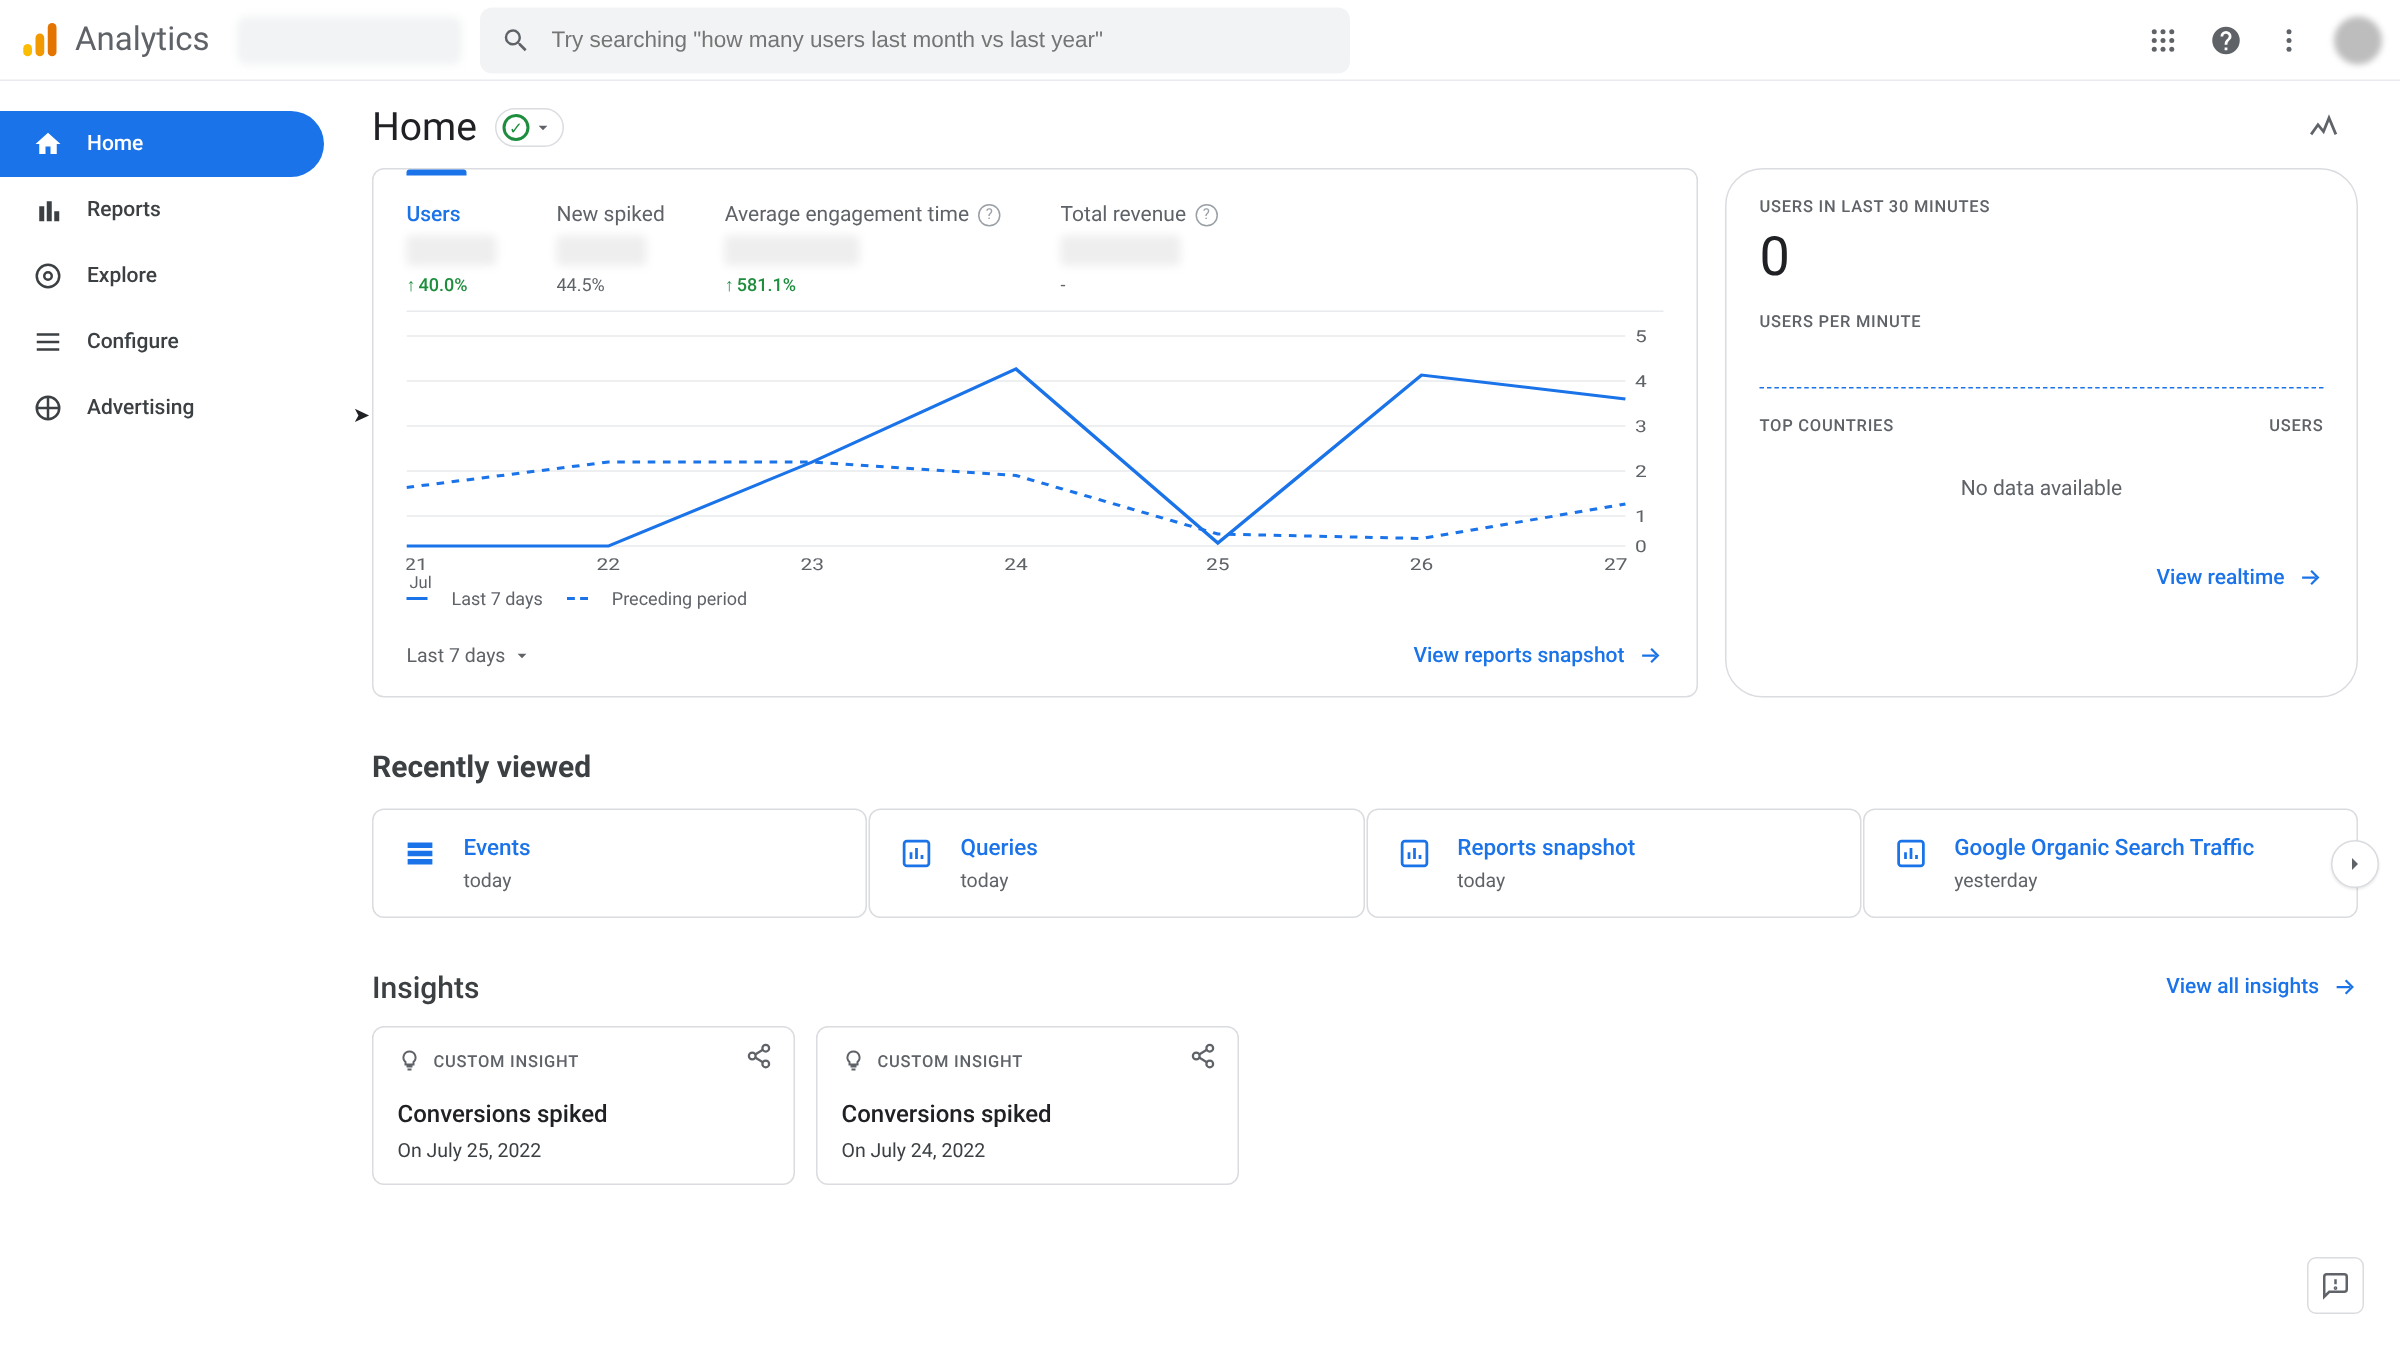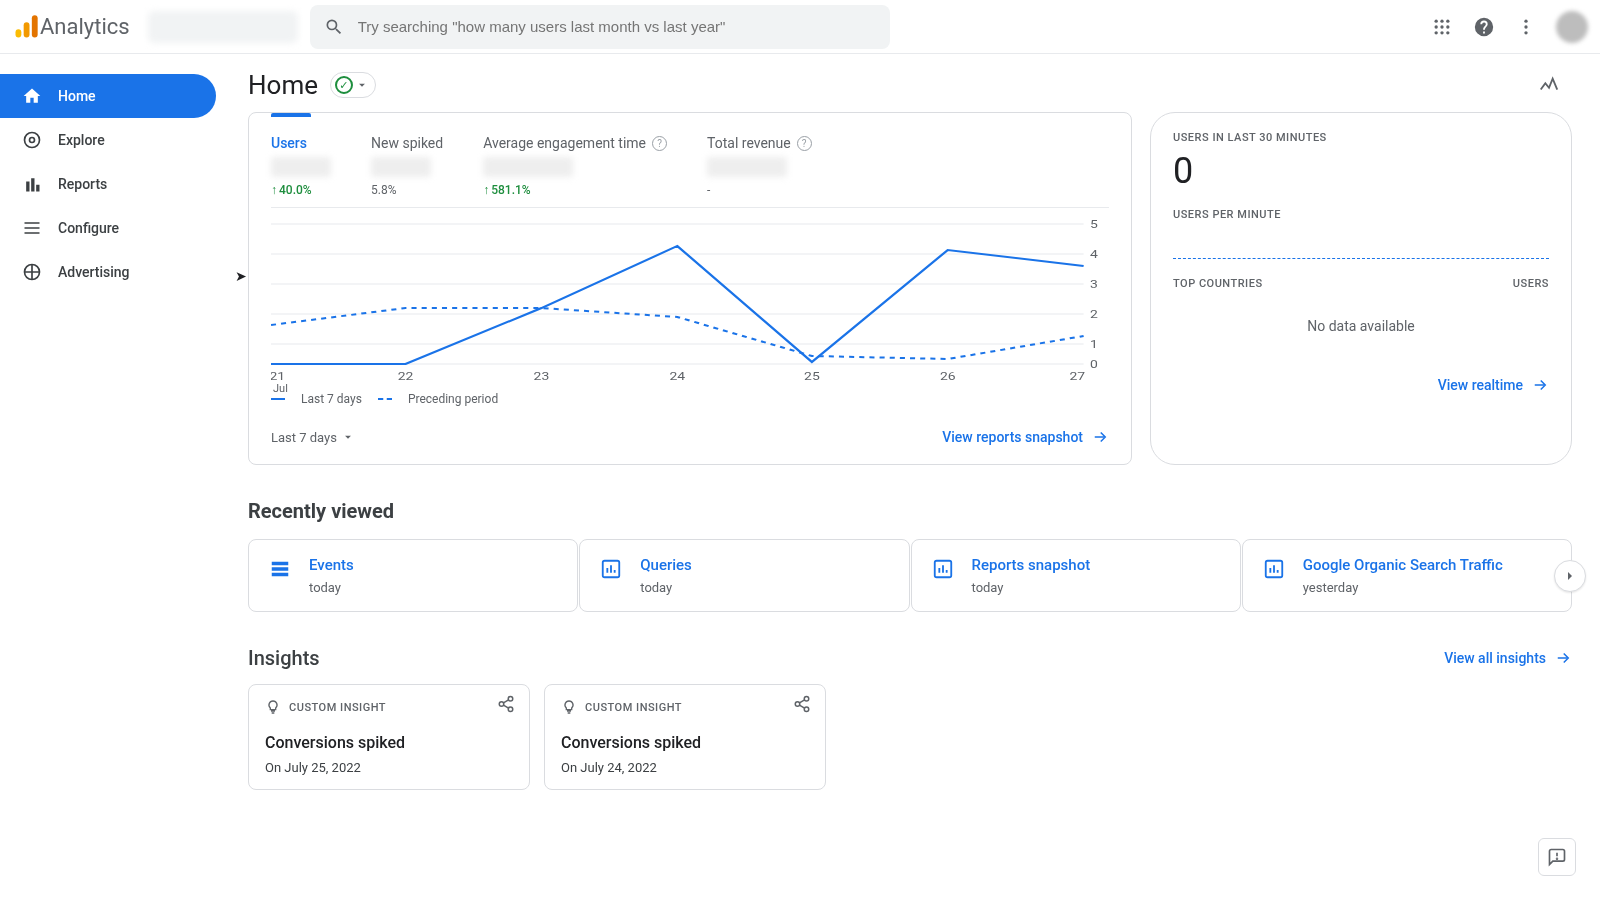--- a/index.html
+++ b/index.html
@@ -1,18 +1,18 @@
 <!DOCTYPE html>
 <html><head>
 <meta charset="utf-8">
 <style>
 * { box-sizing: border-box; margin: 0; padding: 0; }
 body { font-family: 'Google Sans', Roboto, Arial, sans-serif; background: #fff; color: #202124; overflow: hidden; }
 .topbar { height: 54px; display: flex; align-items: center; padding: 0 12px; border-bottom: 1px solid #e8eaed; gap: 12px; }
-.logo { display: flex; align-items: center; }
+.logo { display: flex; align-items: center; gap: 10px; }
 .logo-icon { width: 28px; height: 28px; }
 .logo-text { font-size: 22px; color: #5f6368; font-weight: 400; }
 .prop-chip { width: 150px; height: 32px; background: #f1f3f4; border-radius: 6px; filter: blur(3px); margin-left: 6px; }
 .search { flex: 0 0 580px; height: 44px; background: #f1f3f4; border-radius: 8px; display: flex; align-items: center; padding: 0 14px; gap: 14px; }
 .search input { border: none; background: transparent; flex: 1; font-size: 15px; color: #5f6368; outline: none; }
 .top-spacer { flex: 1; }
 .top-icons { display: flex; align-items: center; gap: 18px; }
 .icon-btn { width: 24px; height: 24px; display: flex; align-items: center; justify-content: center; color: #5f6368; cursor: pointer; }
 .avatar { width: 32px; height: 32px; border-radius: 50%; background: #bdbdbd; filter: blur(2px); }
 
@@ -143,34 +143,34 @@
     <div class="nav-item active">
       <span class="nav-icon">
           <svg width="20" height="20" viewBox="0 0 24 24" fill="currentColor">
             <path d="M10 20v-6h4v6h5v-8h3L12 3 2 12h3v8z"></path>
           </svg>
         </span>
       <span>Home</span>
     </div>
     <div class="nav-item">
       <span class="nav-icon">
+          <svg width="20" height="20" viewBox="0 0 24 24" fill="currentColor">
+            <path d="M5 9h4v12H5zm6-4h4v16h-4zm6 8h4v8h-4z"></path>
+          </svg>
+        </span>
+      <span>Reports</span>
+    </div>
+    <div class="nav-item">
+      <span class="nav-icon">
           <svg width="20" height="20" viewBox="0 0 24 24" fill="none" stroke="currentColor" stroke-width="2">
             <circle cx="12" cy="12" r="9"></circle>
             <circle cx="12" cy="12" r="3"></circle>
           </svg>
         </span>
       <span>Explore</span>
-    </div>
-    <div class="nav-item">
-      <span class="nav-icon">
-          <svg width="20" height="20" viewBox="0 0 24 24" fill="currentColor">
-            <path d="M5 9h4v12H5zm6-4h4v16h-4zm6 8h4v8h-4z"></path>
-          </svg>
-        </span>
-      <span>Reports</span>
     </div>
     <div class="nav-item">
       <span class="nav-icon">
           <svg width="20" height="20" viewBox="0 0 24 24" fill="currentColor">
             <path d="M3 5h18v2H3zm0 6h18v2H3zm0 6h18v2H3z"></path>
           </svg>
         </span>
       <span>Configure</span>
     </div>
     <div class="nav-item">
@@ -211,21 +211,21 @@
               </div>
             <div class="metric-value"></div>
             <div class="metric-delta delta-up">↑ <span>40.0%</span></div>
           </div>
           <div class="metric">
             <div class="metric-label">
                 <span>New spiked</span>
               </div>
             <div class="metric-value"></div>
             <div class="metric-delta delta-flat">
-                <span>5.8%</span>
+                <span>44.5%</span>
               </div>
           </div>
           <div class="metric">
             <div class="metric-label">
                 <span>Average engagement time</span> 
                 <span class="help-ic">?</span>
               </div>
             <div class="metric-value" style="width:90px"></div>
             <div class="metric-delta delta-up">↑ <span>581.1%</span></div>
           </div>

